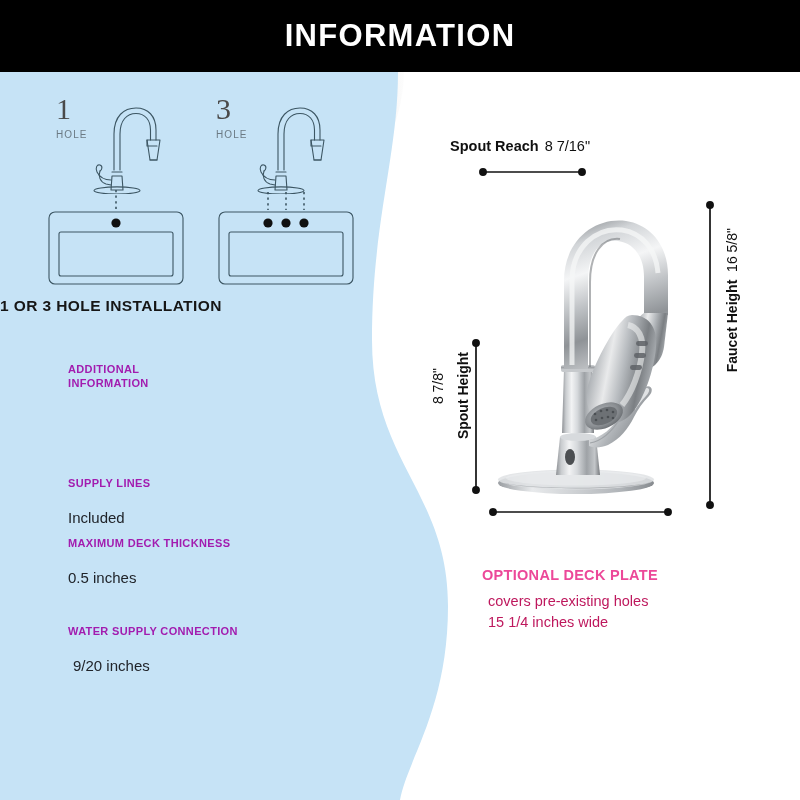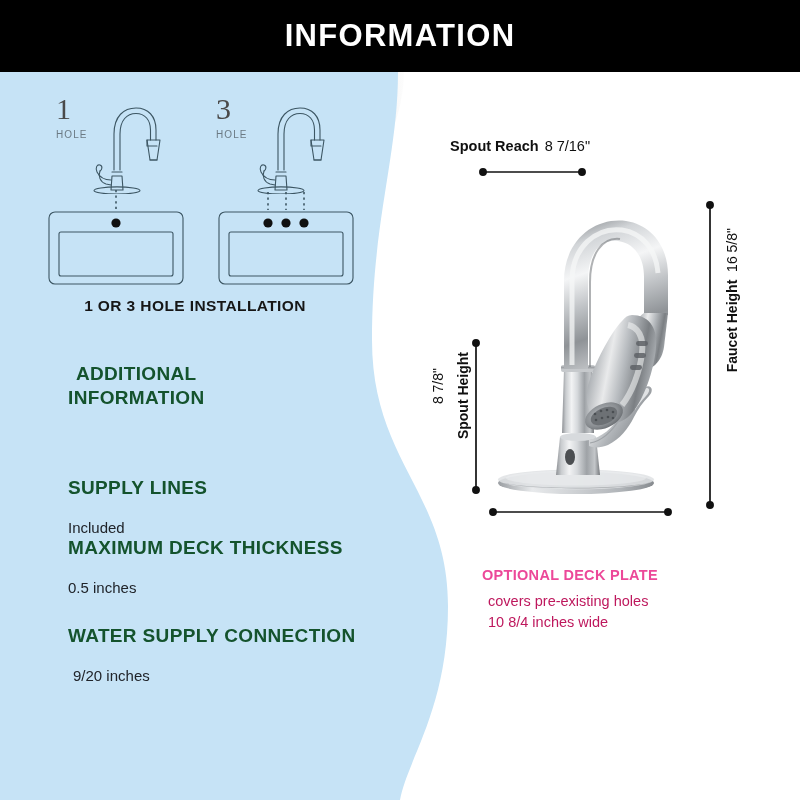--- a/index.html
+++ b/index.html
@@ -33,29 +33,28 @@
   .hole-num{
     font-family:"Liberation Serif", serif;
     font-size:30px;color:#4a4a4a;font-weight:400;line-height:1;
   }
   .hole-cap{
     font-family:"Liberation Sans", sans-serif;
     font-size:10px;color:#6b7a84;letter-spacing:1.1px;margin-top:5px;
   }
 
   .install-caption{
-    position:absolute;left:0;top:225px;width:390px;text-align:center;
+    position:absolute;left:0;top:225px;width:390px;
     font-size:15.5px;font-weight:bold;color:#161616;letter-spacing:0.4px;
   }
 
   .info-block{position:absolute;left:68px;}
   .info-head{
-    font-size:19px;font-weight:bold;color:#14532d;letter-spacing:0.35px;
+    font-size:11px;font-weight:bold;color:#a21caf;letter-spacing:0.35px;
     line-height:1.28;
-    text-align:center;
   }
   .info-val{
     font-size:15px;font-weight:400;color:#20242a;
     line-height:1.35;margin-top:18px;
   }
 
   
   .right-col{position:absolute;left:400px;top:72px;width:400px;height:728px;}
 
   .spout-reach-label{
@@ -199,21 +198,21 @@
   <div class="right-col">
 
     <div class="spout-reach-label">
       <b>Spout Reach</b><span class="val">8 7/16"</span>
     </div>
 
     <div class="deckplate-block">
       <div class="deckplate-head">OPTIONAL DECK PLATE</div>
       <div class="deckplate-lines">
         <div>covers pre-existing holes</div>
-        <div>10 8/4 inches wide</div>
+        <div>15 1/4 inches wide</div>
       </div>
     </div>
   </div>
 
   <div class="vlabel bold faucet-height-label">
     <span>Faucet Height</span><span style="font-weight:400;">&nbsp;&nbsp;</span><span style="font-weight:400;">16 5/8"</span>
   </div>
 
   <div class="vlabel spout-height-label">
     <span>Spout Height</span>

